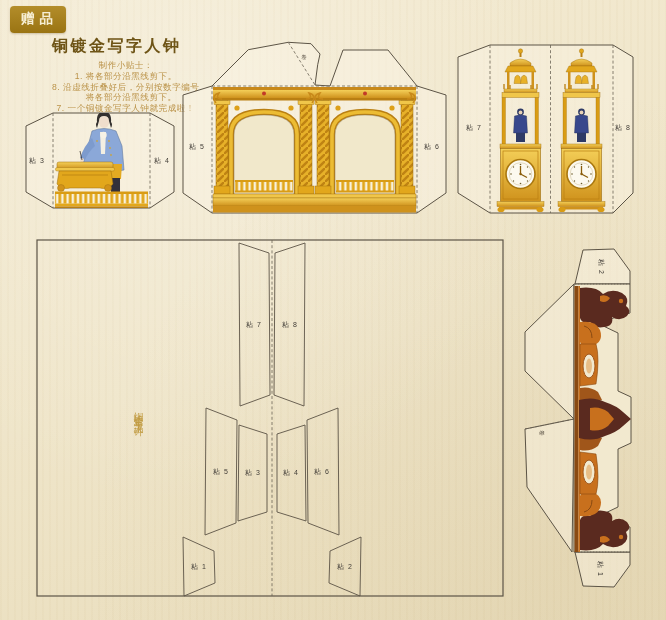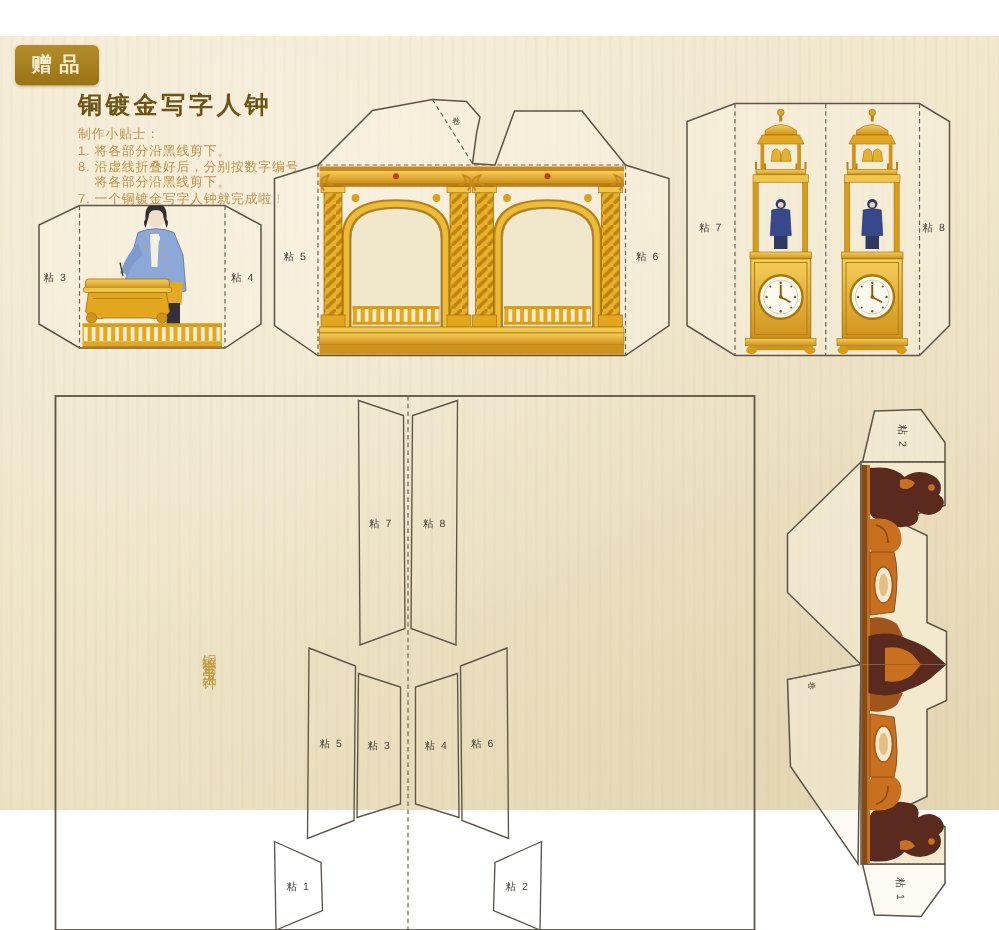--- a/index.html
+++ b/index.html
@@ -1,37 +1,36 @@
 <!DOCTYPE html>
 <html><head>
 <meta charset="utf-8">
 <style>
   html,body{margin:0;padding:0;}
   body{width:666px;height:620px;overflow:hidden;font-family:"Liberation Sans","DejaVu Sans",sans-serif;}
   #sheet{
-    position:relative;width:666px;height:516px;
+    position:relative;width:666px;height:620px;
     background:
       radial-gradient(ellipse at 28% 18%, rgba(255,255,255,.28), transparent 55%),
       radial-gradient(ellipse at 85% 90%, rgba(170,140,80,.10), transparent 60%),
       repeating-linear-gradient(90deg, rgba(180,150,90,.045) 0 2px, transparent 2px 7px),
       linear-gradient(165deg,#f3ead1 0%,#efe5c9 55%,#e9ddbc 100%);
-    margin-top: 24px;
   }
   #gift-badge{
     position:absolute;left:10px;top:6px;
     padding:4px 8px 5px 11px;border-radius:4px;
     background:linear-gradient(180deg,#b38d2a,#9a7413);
     color:#f6eed4;font-size:13.5px;font-weight:bold;letter-spacing:5px;
     box-shadow:0 1px 2px rgba(90,60,10,.25);
   }
   #page-title{
     position:absolute;left:52px;top:36px;
     font-size:16px;font-weight:bold;color:#6e5416;letter-spacing:2.5px;
   }
-  #hints{position:absolute;left:52px;top:60px;color:#bb9349;font-size:8.6px;line-height:10.8px;letter-spacing:.5px;}
+  #hints{position:absolute;left:52px;top:60px;color:#bb9349;font-size:8.6px;line-height:10.8px;letter-spacing:.5px;text-align:center;}
   #hints .indent{padding-left:11px;}
   svg{position:absolute;left:0;top:0;}
   .lb{
     position:absolute;transform:translate(-50%,-50%);
     font-size:7px;color:#45403a;white-space:nowrap;letter-spacing:1px;
   }
   .lb.rot{transform:translate(-50%,-50%) rotate(90deg);}
   .lb.mark{font-size:5.5px;letter-spacing:0;color:#51483c;}
   #board-title{
     position:absolute;left:138px;top:413px;transform:translate(-50%,-50%);

